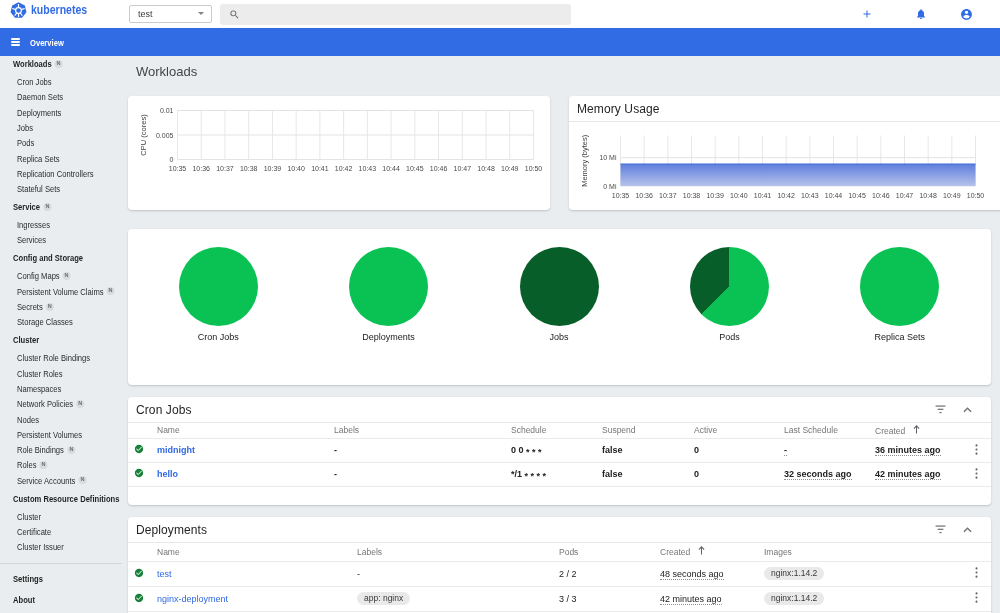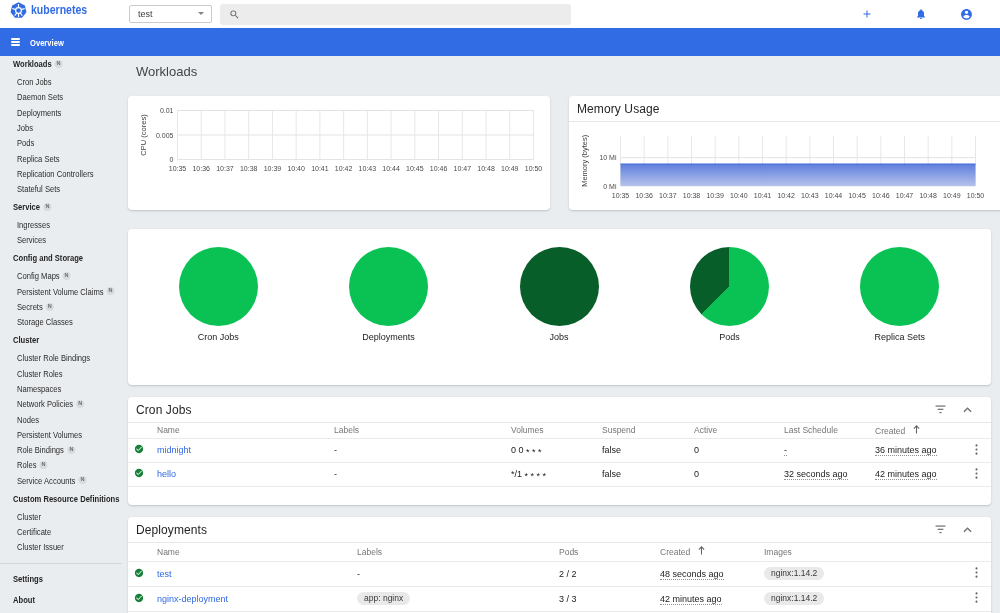--- a/index.html
+++ b/index.html
@@ -57,21 +57,21 @@
   
   .pies { display:flex; width:100%; margin-top:18px; padding-left:5px; padding-right:6px; }
   .pie-cell { flex:1; display:flex; flex-direction:column; align-items:center; }
   .pie-circle { width:79px; height:79px; border-radius:50%; }
   .pie-label { margin-top:6px; font-size:9px; color:#212121; }
 
   
   table.data { border-collapse:collapse; table-layout:fixed; width:100%; }
   table.data th { font-size:8.5px; color:#757575; font-weight:500; text-align:left; padding:0 0 0 7px; height:15px; vertical-align:middle; white-space:nowrap; }
   table.data td { font-size:9px; color:#212121; padding:0 0 0 7px; vertical-align:middle; white-space:nowrap; overflow:hidden; }
-  #card-cronjobs table.data td { height:24px; }
+  #card-cronjobs table.data td { height:24px;font-weight:bold; }
   #card-deployments table.data td { height:25px; }
   #card-deployments table.data th { height:18px; }
   table.data tr { border-bottom:1px solid #ebebeb; }
   table.data tr:last-child { border-bottom:1px solid #ebebeb;margin-left:8px; }
   td.icon-cell, th.icon-cell { padding:0 !important; text-align:center; }
   a.res-link { color:#3069e2; text-decoration:none; cursor:pointer; }
   .rel-time { border-bottom:1px dotted #8f8f8f; padding-bottom:0px; }
   .chip { display:inline-block; background:#e9e9e9; border-radius:8px; padding:2px 7px; font-size:8.5px; color:#38393a; line-height:1.15; }
   .ast { display:inline-block; transform:translateY(1.5px); }
   .sort-arrow { display:inline-block; margin-left:8px; }
@@ -415,21 +415,21 @@
           <col style="width: 90px;">
           <col style="width: 91px;">
           <col style="width: 94px;">
           <col style="width: 29px;">
         </colgroup>
         <thead>
           <tr>
             <th class="icon-cell"></th>
             <th>Name</th>
             <th>Labels</th>
-            <th>Volumes</th>
+            <th>Schedule</th>
             <th>Suspend</th>
             <th>Active</th>
             <th>Last Schedule</th>
             <th>Created<span class="sort-arrow"><svg width="7" height="9" viewBox="0 0 8 10">
                   <path d="M4 9.5 V1 M1 4 L4 0.8 L7 4" fill="none" stroke="#5f6368" stroke-width="1.2"></path>
                 </svg></span></th>
             <th></th>
           </tr>
         </thead>
         <tbody>

